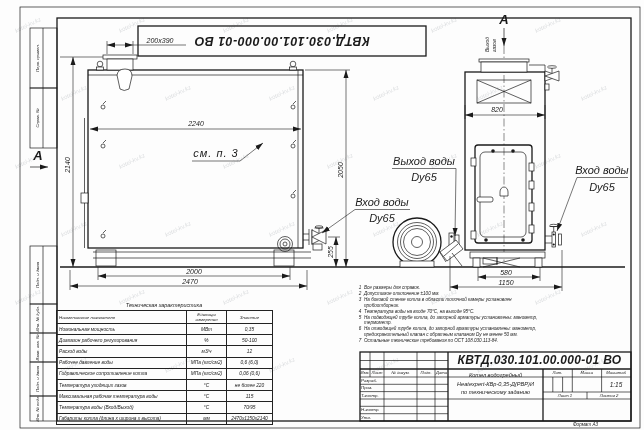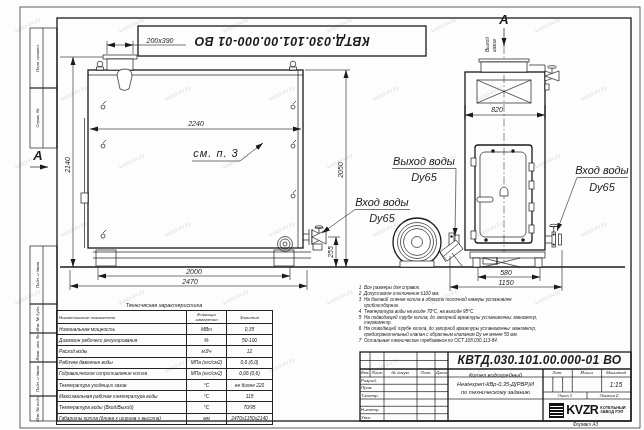--- a/index.html
+++ b/index.html
@@ -496,23 +496,15 @@
   <div class="tbt role" style="left:361px;top:413.7px;width:23px;">Утв.</div>
   <div class="tbt pname"><span>Котел водогрейный</span><br>
     <span>Heatexpert-КВр-0,35-Д(РВР)И</span><br>
     <span>по техническому заданию</span></div>
   <div class="tbt hc" style="left:543px;top:369px;width:29px;height:8px;line-height:8px;">Лит.</div>
   <div class="tbt hc" style="left:572.3px;top:369px;width:29px;height:8px;line-height:8px;">Масса</div>
   <div class="tbt hc" style="left:601.6px;top:369px;width:29px;height:8px;line-height:8px;">Масштаб</div>
   <div class="tbt scaleval">1:15</div>
   <div class="tbt sheetc" style="left:543px;top:392px;width:44px;height:7px;">Лист 1</div>
   <div class="tbt sheetc" style="left:587px;top:392px;width:44px;height:7px;">Листов 2</div>
-  <div class="abs logorow">
-    <div class="logomark"></div>
-    <div class="logotxt">KVZR</div>
-    <div class="companycol">
-      <span>КОТЕЛЬНЫЙ</span>
-      <span>ЗАВОД РЭП</span>
-    </div>
-  </div>
   <div class="tbt fmt">Формат А3</div>
 
 </div>
 
 </body></html>

